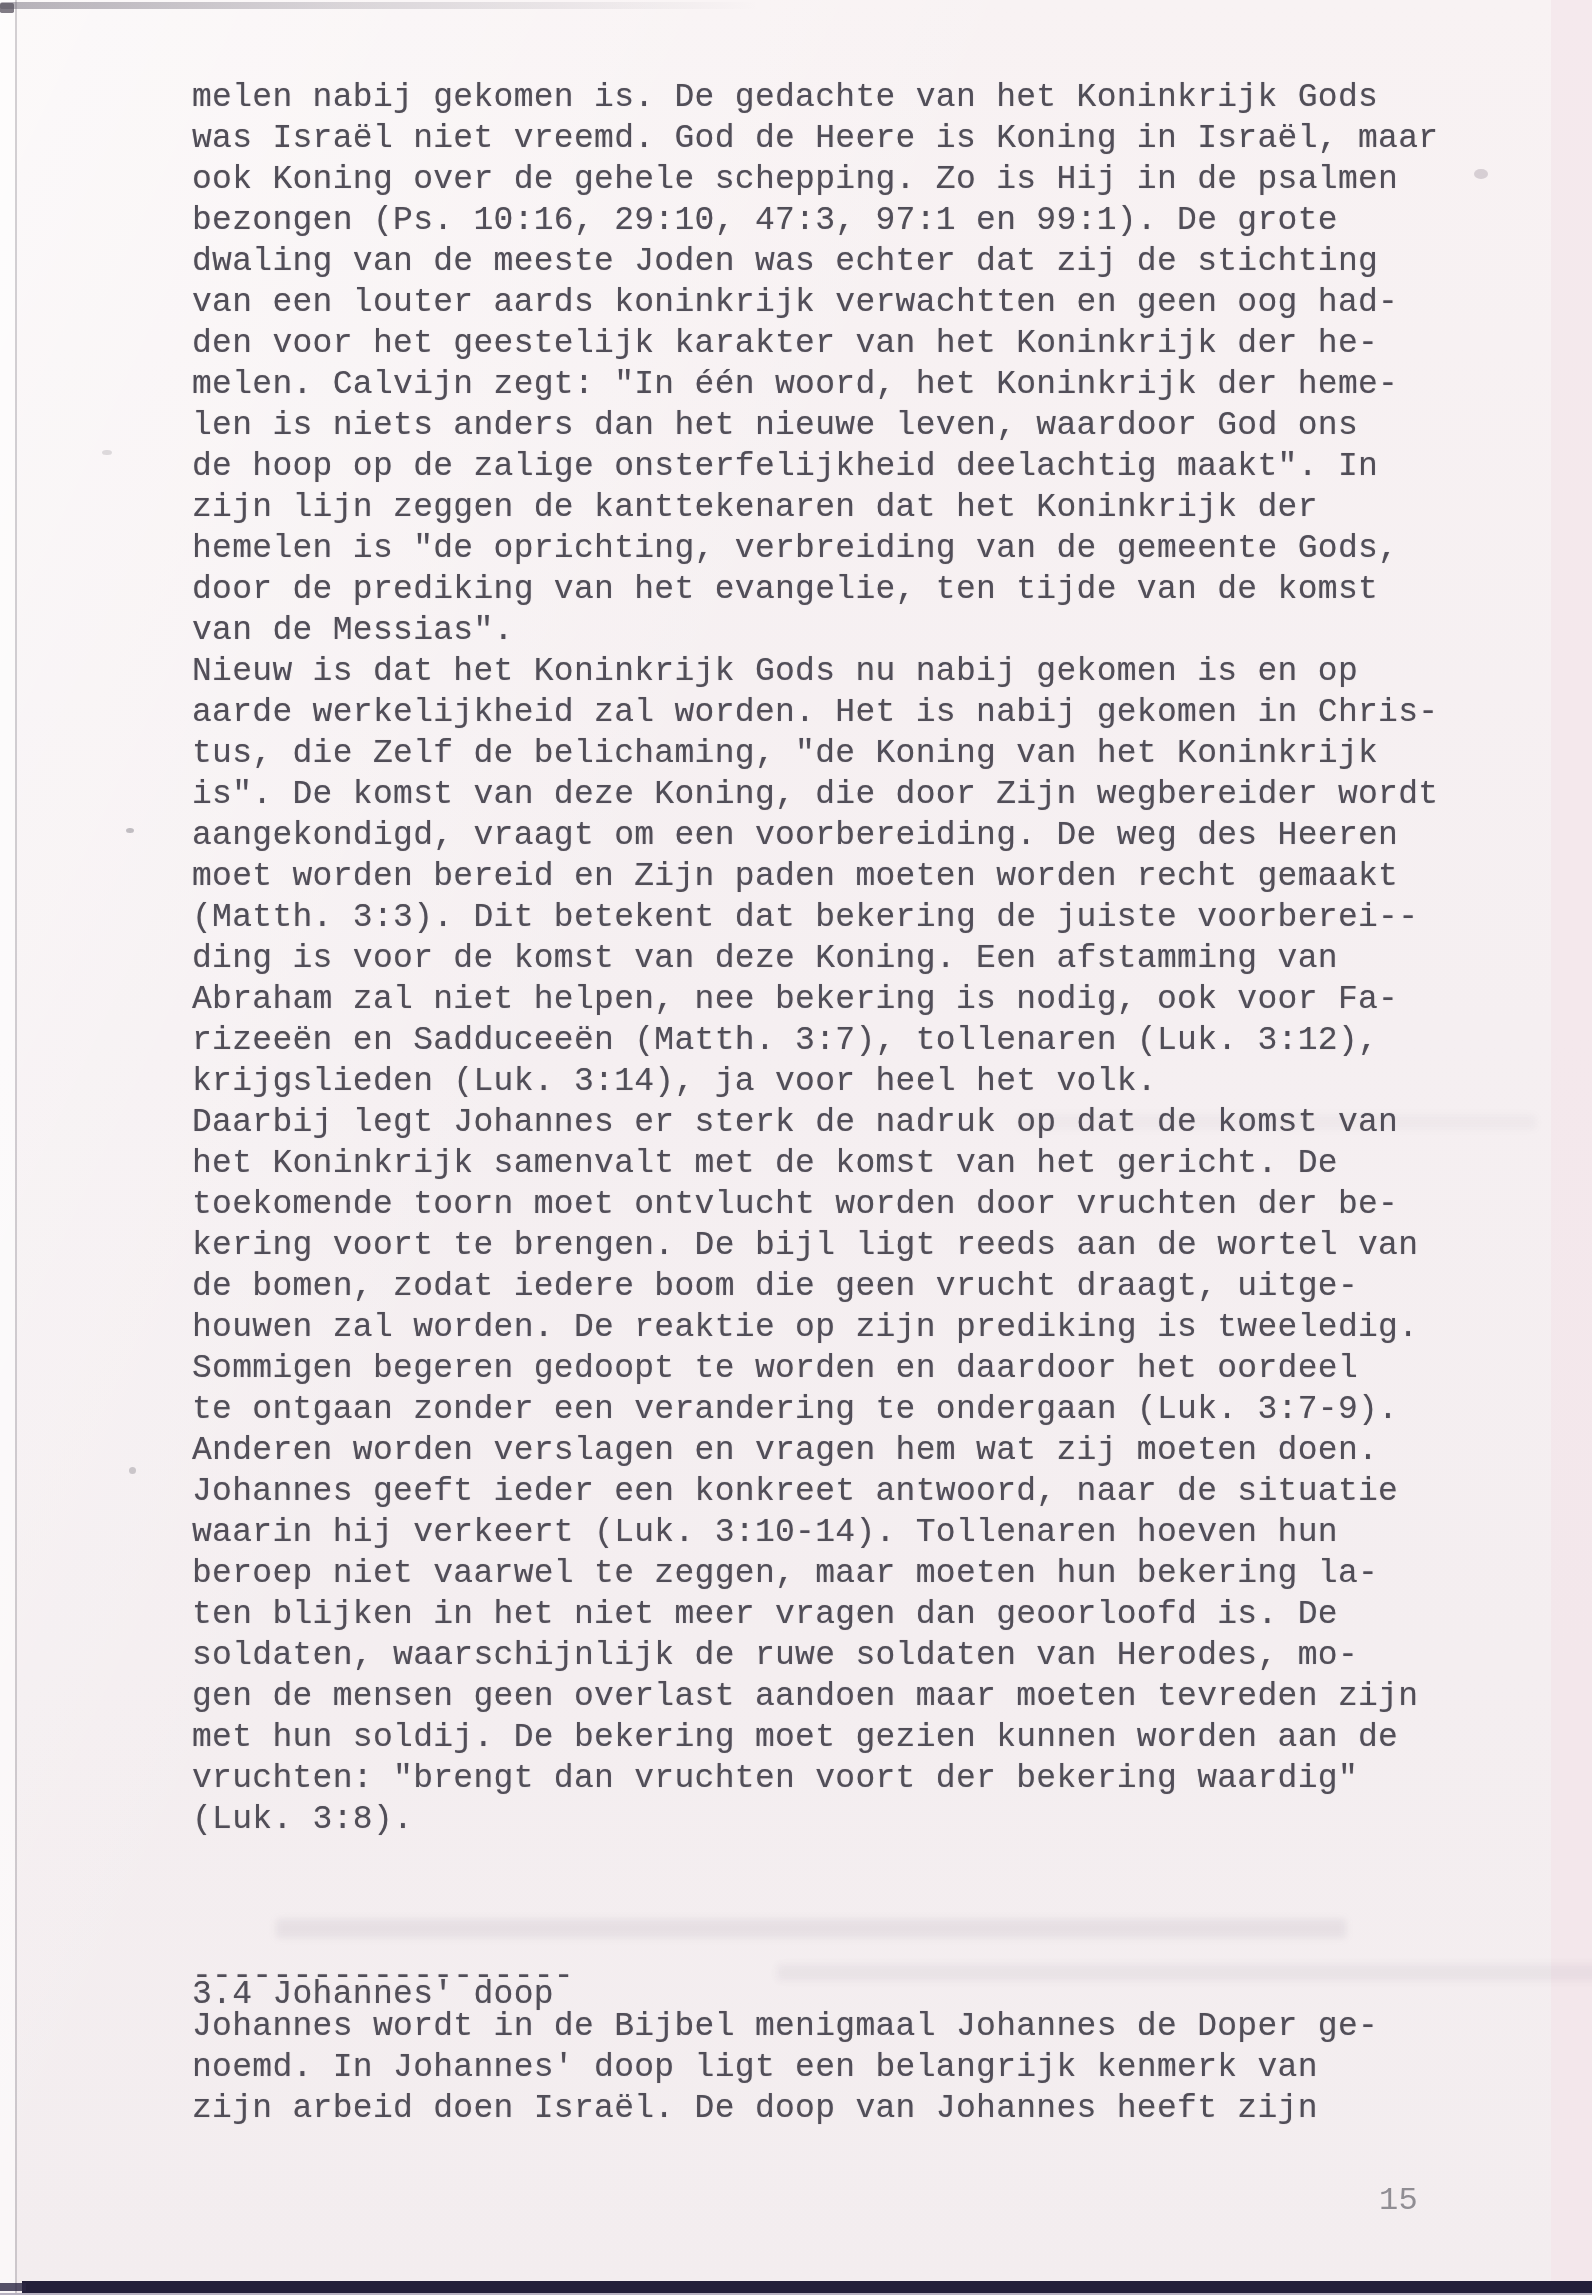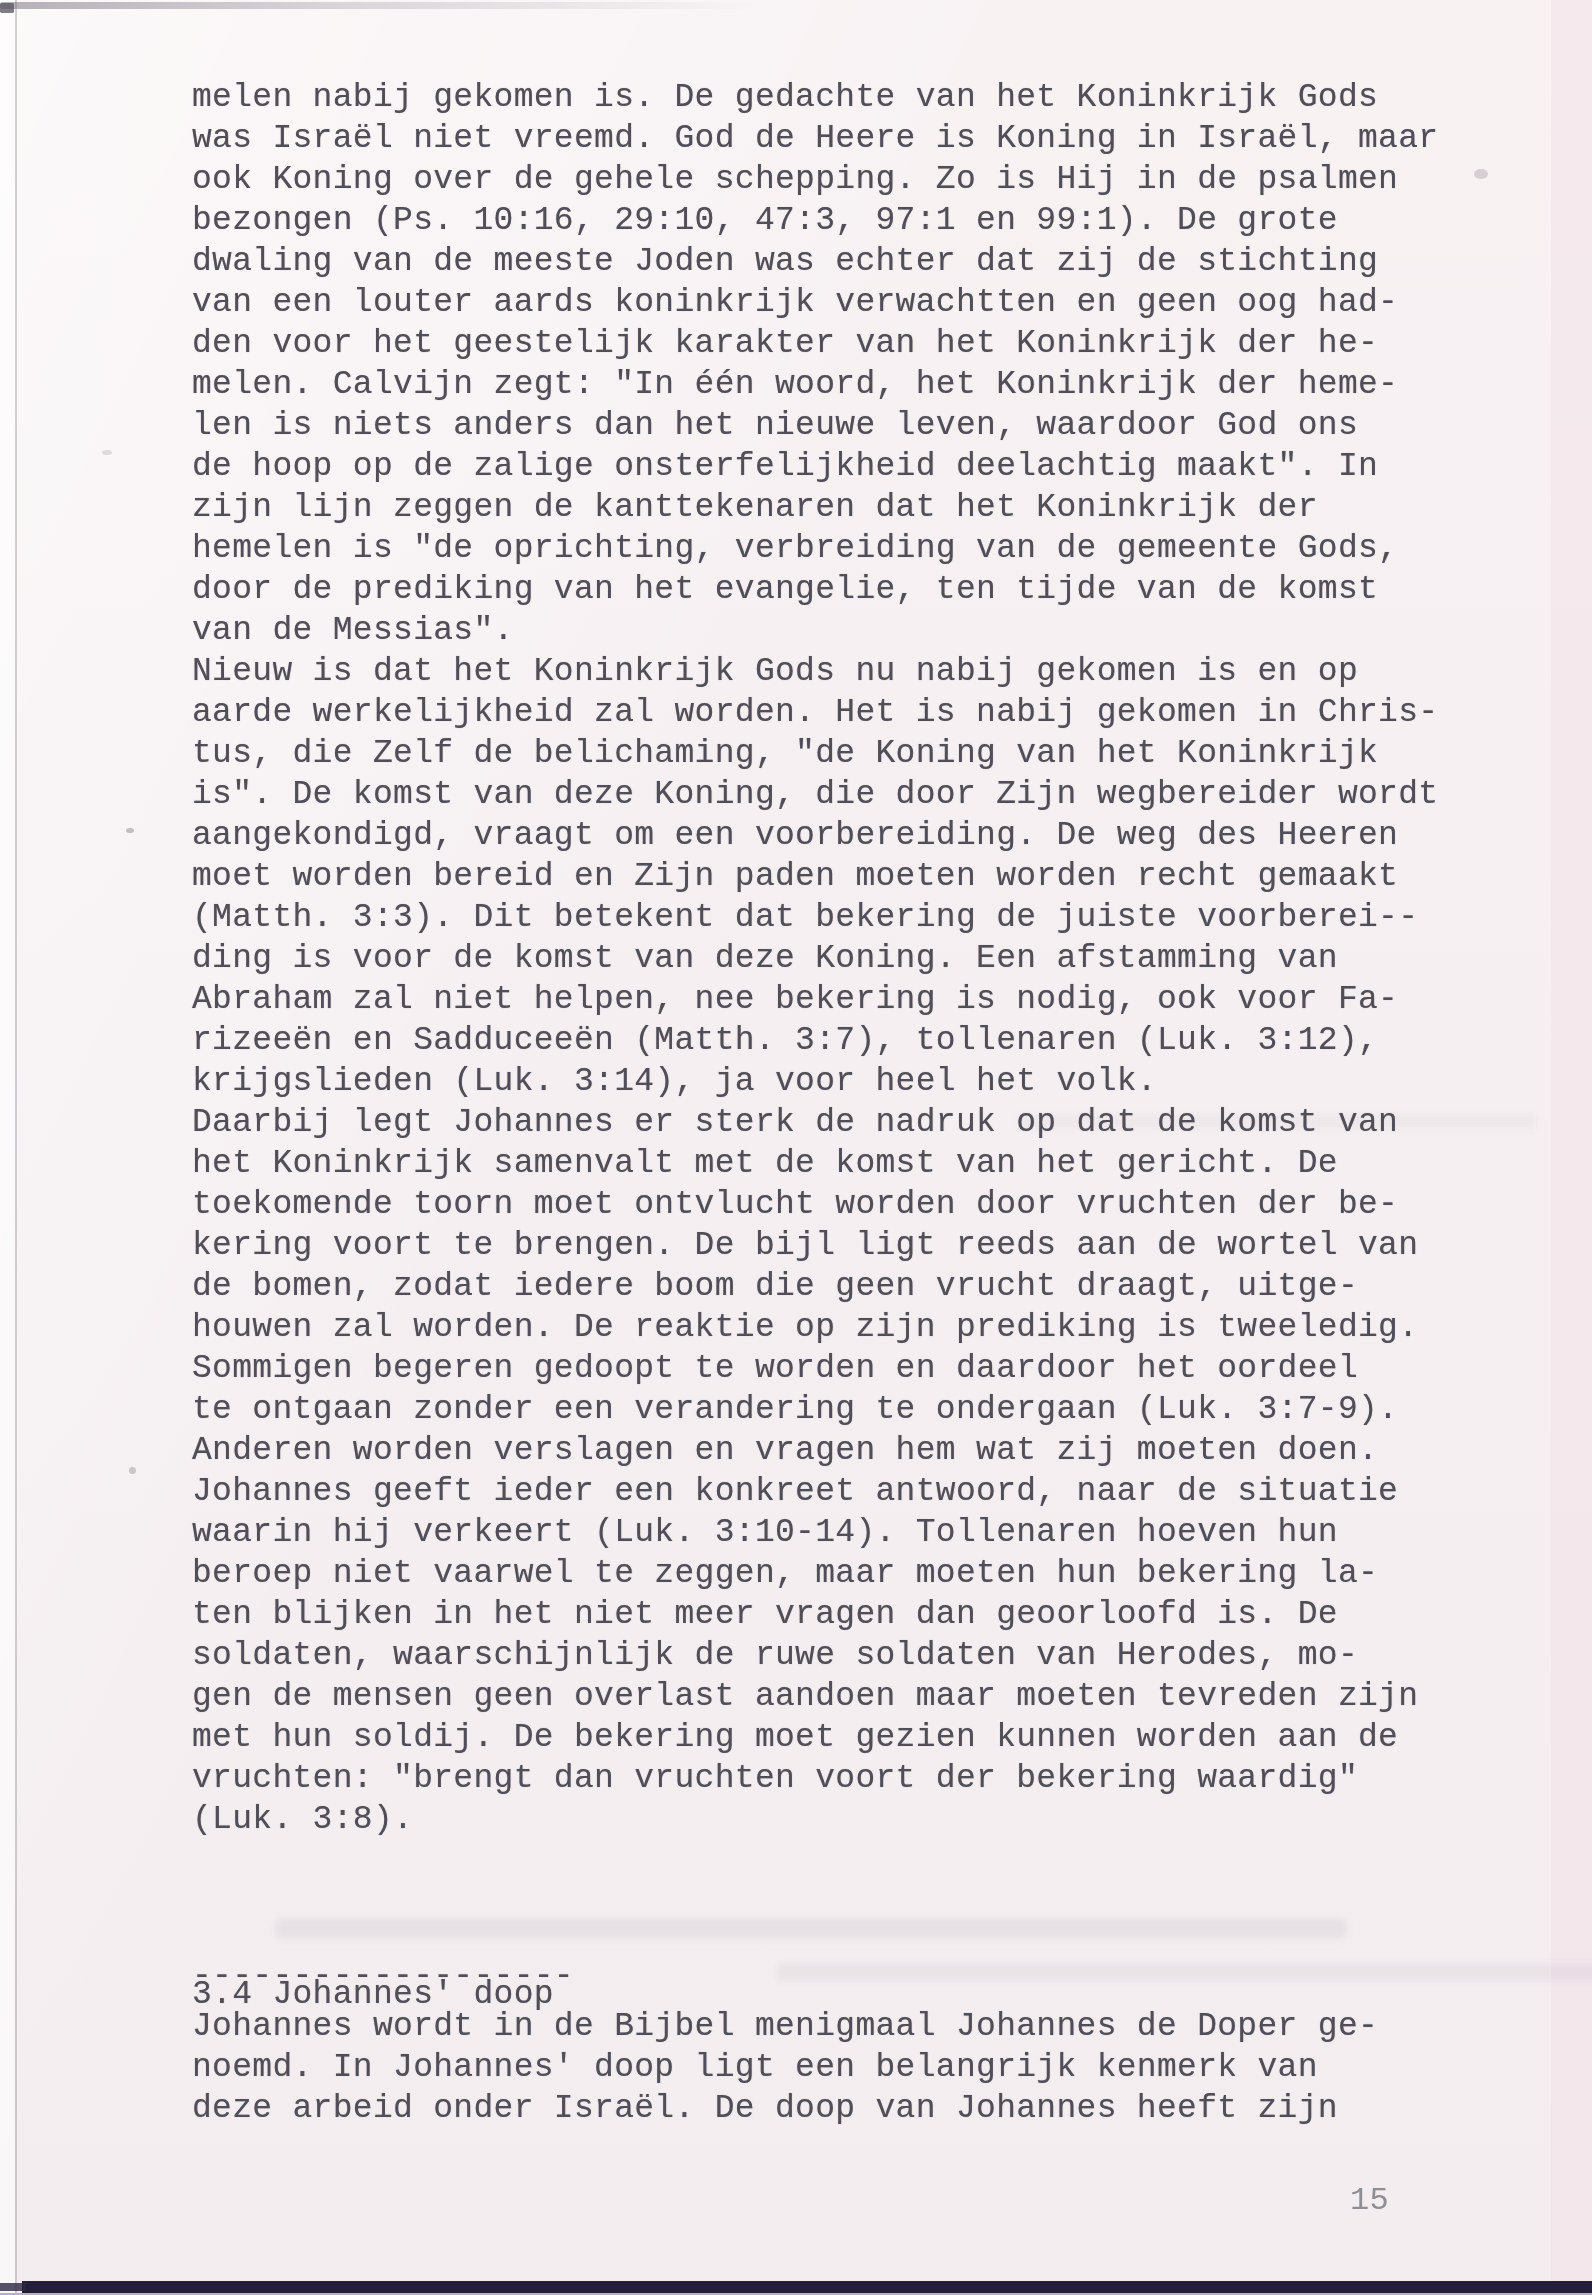--- a/index.html
+++ b/index.html
@@ -73,21 +73,21 @@
     line-height: 41px;
     letter-spacing: 0.3px;
     white-space: pre;
     text-shadow: 0 0 0.9px rgba(82,79,88,0.45);
   }
   .body-block-1 { left: 192px; top: 77px; }
   .heading-line { left: 192px; top: 1941px; }
   .heading-underline { left: 192px; top: 1956px; }
   .body-block-2 { left: 192px; top: 2006px; }
   .page-number {
-    position: absolute; left: 1350px; top: 2182px;
+    position: absolute; left: 1379px; top: 2182px;
     font-family: "Liberation Mono", "DejaVu Sans Mono", monospace;
     font-size: 32px; line-height: 38px; letter-spacing: 0.3px;
   }
   .line { height: 41px; }
 </style>
 </head>
 <body>
 
 <div class="page" style="background-color: rgb(245, 239, 241);">
 
@@ -102,21 +102,21 @@
   <div class="speck speck-a"></div>
   <div class="speck speck-b"></div>
   <div class="speck speck-c"></div>
   <div class="speck speck-d"></div>
 
   <div class="type body-block-1" style="color: rgb(81, 78, 88);"><div class="line">melen nabij gekomen is. De gedachte van het Koninkrijk Gods</div><div class="line">was Israël niet vreemd. God de Heere is Koning in Israël, maar</div><div class="line">ook Koning over de gehele schepping. Zo is Hij in de psalmen</div><div class="line">bezongen (Ps. 10:16, 29:10, 47:3, 97:1 en 99:1). De grote</div><div class="line">dwaling van de meeste Joden was echter dat zij de stichting</div><div class="line">van een louter aards koninkrijk verwachtten en geen oog had-</div><div class="line">den voor het geestelijk karakter van het Koninkrijk der he-</div><div class="line">melen. Calvijn zegt: "In één woord, het Koninkrijk der heme-</div><div class="line">len is niets anders dan het nieuwe leven, waardoor God ons</div><div class="line">de hoop op de zalige onsterfelijkheid deelachtig maakt". In</div><div class="line">zijn lijn zeggen de kanttekenaren dat het Koninkrijk der</div><div class="line">hemelen is "de oprichting, verbreiding van de gemeente Gods,</div><div class="line">door de prediking van het evangelie, ten tijde van de komst</div><div class="line">van de Messias".</div><div class="line">Nieuw is dat het Koninkrijk Gods nu nabij gekomen is en op</div><div class="line">aarde werkelijkheid zal worden. Het is nabij gekomen in Chris-</div><div class="line">tus, die Zelf de belichaming, "de Koning van het Koninkrijk</div><div class="line">is". De komst van deze Koning, die door Zijn wegbereider wordt</div><div class="line">aangekondigd, vraagt om een voorbereiding. De weg des Heeren</div><div class="line">moet worden bereid en Zijn paden moeten worden recht gemaakt</div><div class="line">(Matth. 3:3). Dit betekent dat bekering de juiste voorberei--</div><div class="line">ding is voor de komst van deze Koning. Een afstamming van</div><div class="line">Abraham zal niet helpen, nee bekering is nodig, ook voor Fa-</div><div class="line">rizeeën en Sadduceeën (Matth. 3:7), tollenaren (Luk. 3:12),</div><div class="line">krijgslieden (Luk. 3:14), ja voor heel het volk.</div><div class="line">Daarbij legt Johannes er sterk de nadruk op dat de komst van</div><div class="line">het Koninkrijk samenvalt met de komst van het gericht. De</div><div class="line">toekomende toorn moet ontvlucht worden door vruchten der be-</div><div class="line">kering voort te brengen. De bijl ligt reeds aan de wortel van</div><div class="line">de bomen, zodat iedere boom die geen vrucht draagt, uitge-</div><div class="line">houwen zal worden. De reaktie op zijn prediking is tweeledig.</div><div class="line">Sommigen begeren gedoopt te worden en daardoor het oordeel</div><div class="line">te ontgaan zonder een verandering te ondergaan (Luk. 3:7-9).</div><div class="line">Anderen worden verslagen en vragen hem wat zij moeten doen.</div><div class="line">Johannes geeft ieder een konkreet antwoord, naar de situatie</div><div class="line">waarin hij verkeert (Luk. 3:10-14). Tollenaren hoeven hun</div><div class="line">beroep niet vaarwel te zeggen, maar moeten hun bekering la-</div><div class="line">ten blijken in het niet meer vragen dan geoorloofd is. De</div><div class="line">soldaten, waarschijnlijk de ruwe soldaten van Herodes, mo-</div><div class="line">gen de mensen geen overlast aandoen maar moeten tevreden zijn</div><div class="line">met hun soldij. De bekering moet gezien kunnen worden aan de</div><div class="line">vruchten: "brengt dan vruchten voort der bekering waardig"</div><div class="line">(Luk. 3:8).</div></div>
 
   <div class="type heading-line" style="color: rgb(81, 78, 88); margin-top: 33px;">3.4 Johannes' doop</div>
   <div class="type heading-underline" style="color: rgb(81, 78, 88);">-------------------</div>
 
-  <div class="type body-block-2" style="color: rgb(81, 78, 88);"><div class="line">Johannes wordt in de Bijbel menigmaal Johannes de Doper ge-</div><div class="line">noemd. In Johannes' doop ligt een belangrijk kenmerk van</div><div class="line">deze arbeid onder Israël. De doop van Johannes heeft zijn</div></div>
+  <div class="type body-block-2" style="color: rgb(81, 78, 88);"><div class="line">Johannes wordt in de Bijbel menigmaal Johannes de Doper ge-</div><div class="line">noemd. In Johannes' doop ligt een belangrijk kenmerk van</div><div class="line">zijn arbeid doen Israël. De doop van Johannes heeft zijn</div></div>
 
   <div class="page-number" style="color: rgb(144, 141, 147);">15</div>
 
   <div class="bottom-bar" style="background: rgb(35, 31, 57);"></div>
   <div class="bottom-bar-left-stub"></div>
   <div class="bottom-under-strip"></div>
 </div>
 
 
 </body></html>

